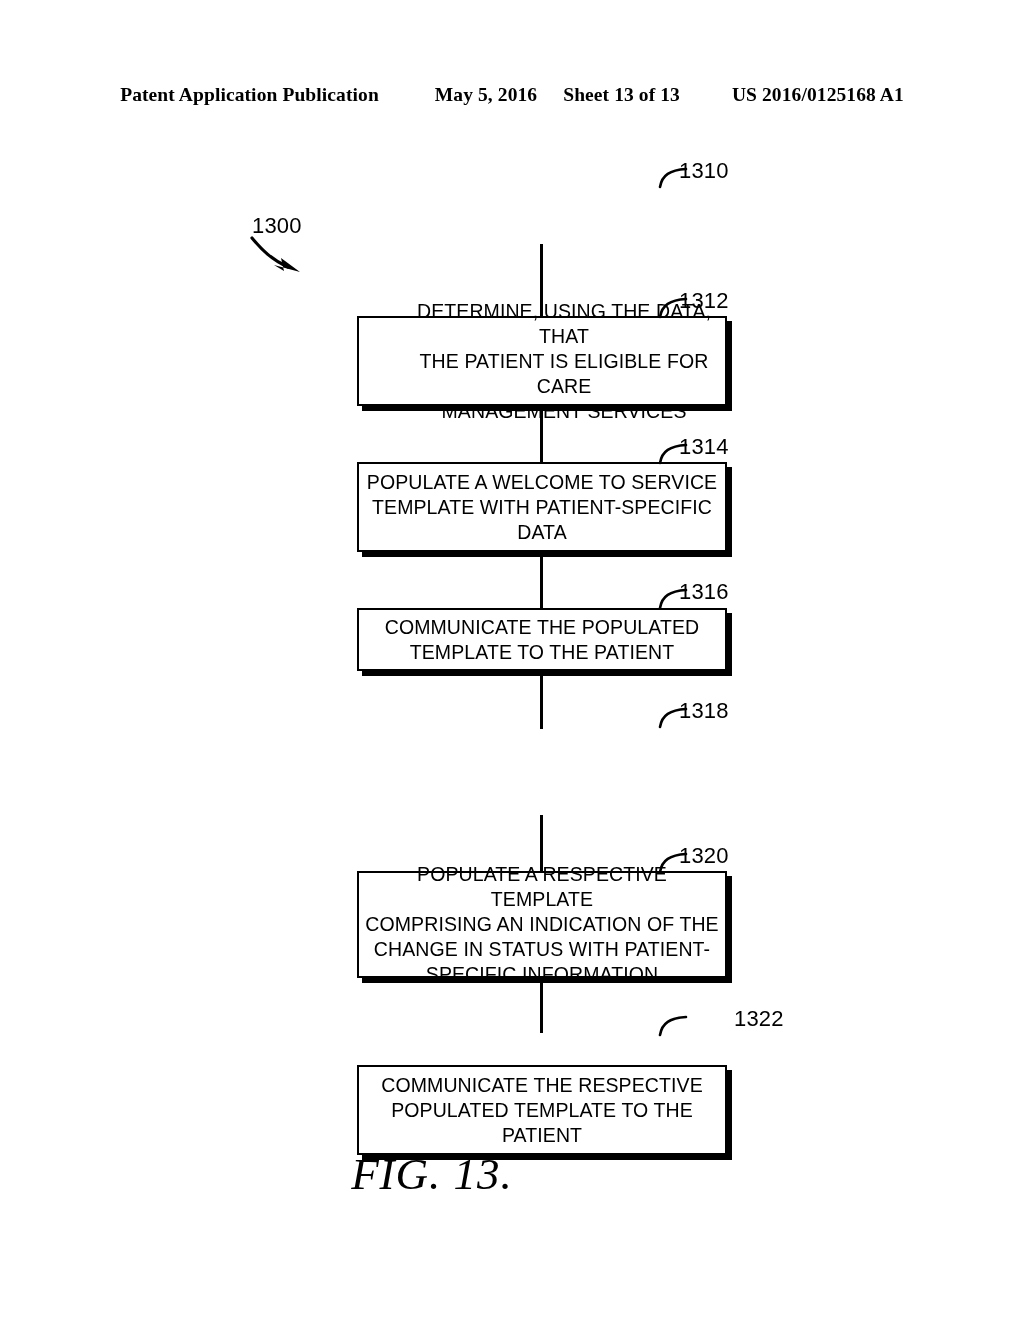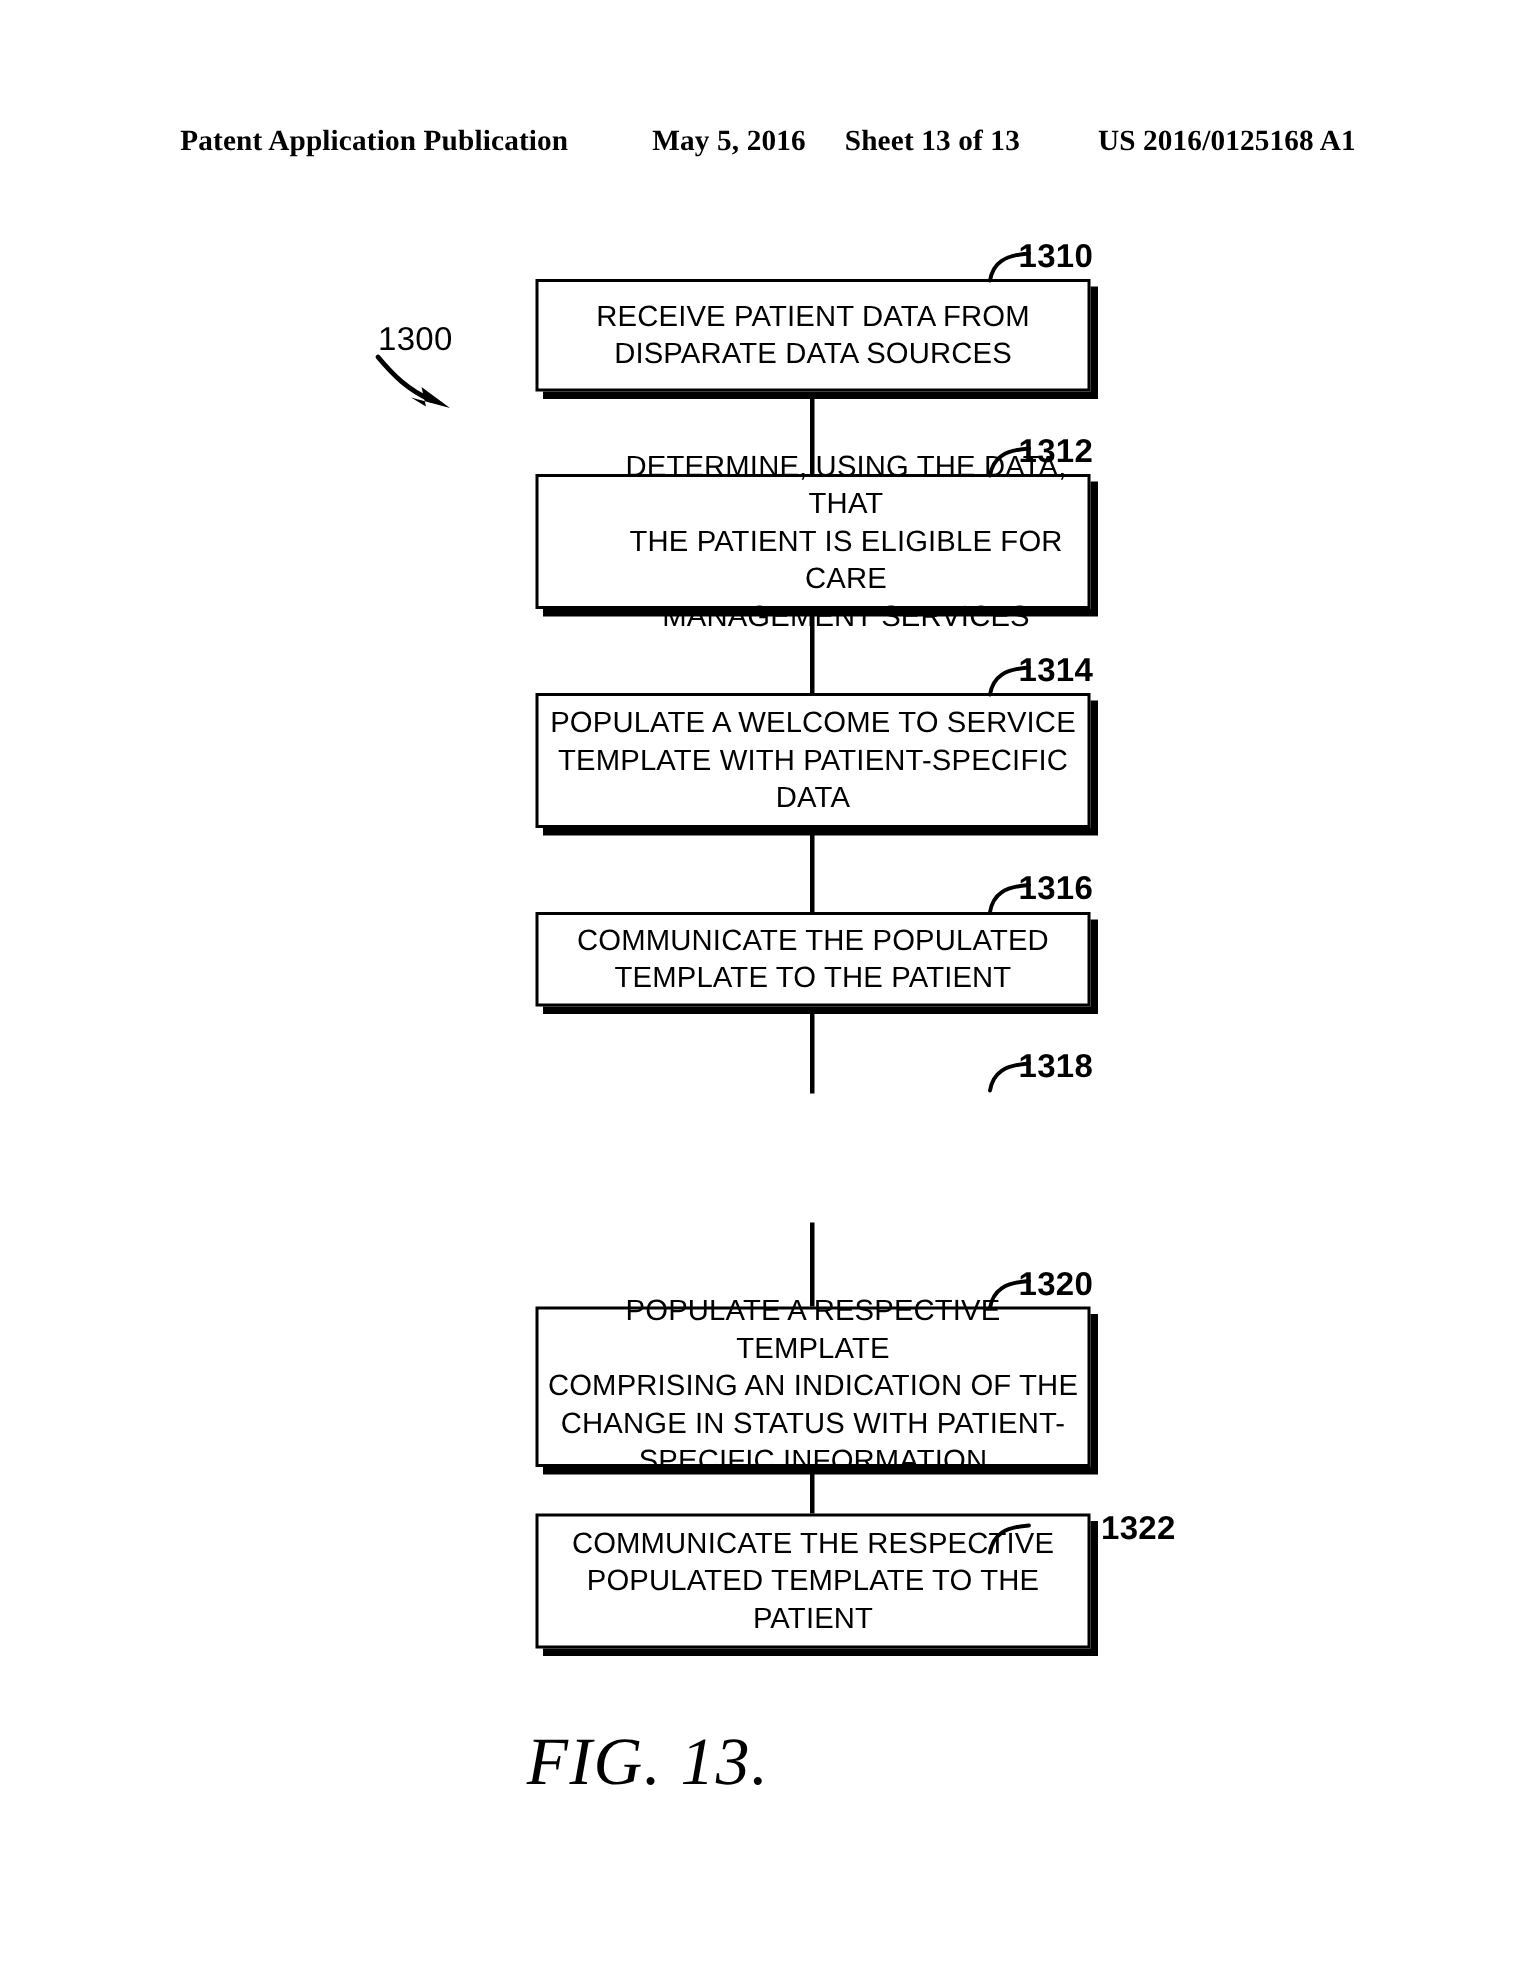--- a/index.html
+++ b/index.html
@@ -73,21 +73,20 @@
     background: #000000;
     z-index: 1;
   }
 
   
   .ref-label {
     position: absolute;
     font-size: 22px;
     letter-spacing: 0.2px;
     z-index: 4;
-    font-weight: bold;
   }
   .ref-hook {
     position: absolute;
     z-index: 4;
   }
 
   
   #ref-1300 {
     position: absolute;
     left: 236px;
@@ -142,24 +141,20 @@
   <div class="connector" style="top:404px; height:60px;"></div>
   <div class="connector" style="top:549px; height:61px;"></div>
   <div class="connector" style="top:668px; height:61px;"></div>
   <div class="connector" style="top:815px; height:58px;"></div>
   <div class="connector" style="top:976px; height:57px;"></div>
 
   <div class="ref-label" style="left:679px; top:158px;">1310</div>
   <svg class="ref-hook" style="left:658px; top:167px;" width="30" height="22" viewBox="0 0 30 22">
     <path d="M2,20 C4,8 12,3 28,2" stroke="#000" stroke-width="2.6" fill="none" stroke-linecap="round"></path>
   </svg>
-  <div class="flow-box" style="top:186px; height:75px;">
-    <div class="box-text">RECEIVE PATIENT DATA FROM
-DISPARATE DATA SOURCES</div>
-  </div>
 
   <div class="ref-label" style="left:679px; top:288px;">1312</div>
   <svg class="ref-hook" style="left:658px; top:297px;" width="30" height="22" viewBox="0 0 30 22">
     <path d="M2,20 C4,8 12,3 28,2" stroke="#000" stroke-width="2.6" fill="none" stroke-linecap="round"></path>
   </svg>
   <div class="flow-box" style="top:316px; height:90px;padding-left:44px;">
     <div class="box-text">DETERMINE, USING THE DATA, THAT
 THE PATIENT IS ELIGIBLE FOR CARE
 MANAGEMENT SERVICES</div>
   </div>
@@ -196,21 +191,21 @@
     <div class="box-text">POPULATE A RESPECTIVE TEMPLATE
 COMPRISING AN INDICATION OF THE
 CHANGE IN STATUS WITH PATIENT-
 SPECIFIC INFORMATION</div>
   </div>
 
   <div class="ref-label" style="left:706px; top:1006px;margin-left:28px;">1322</div>
   <svg class="ref-hook" style="left:658px; top:1015px;" width="30" height="22" viewBox="0 0 30 22">
     <path d="M2,20 C4,8 12,3 28,2" stroke="#000" stroke-width="2.6" fill="none" stroke-linecap="round"></path>
   </svg>
-  <div class="flow-box" style="top:1009px; height:90px;">
+  <div class="flow-box" style="top:1065px; height:90px;">
     <div class="box-text">COMMUNICATE THE RESPECTIVE
 POPULATED TEMPLATE TO THE
 PATIENT</div>
   </div>
 
 </div>
 
 <div id="fig-caption">FIG.  13.</div>
 
 </body></html>

